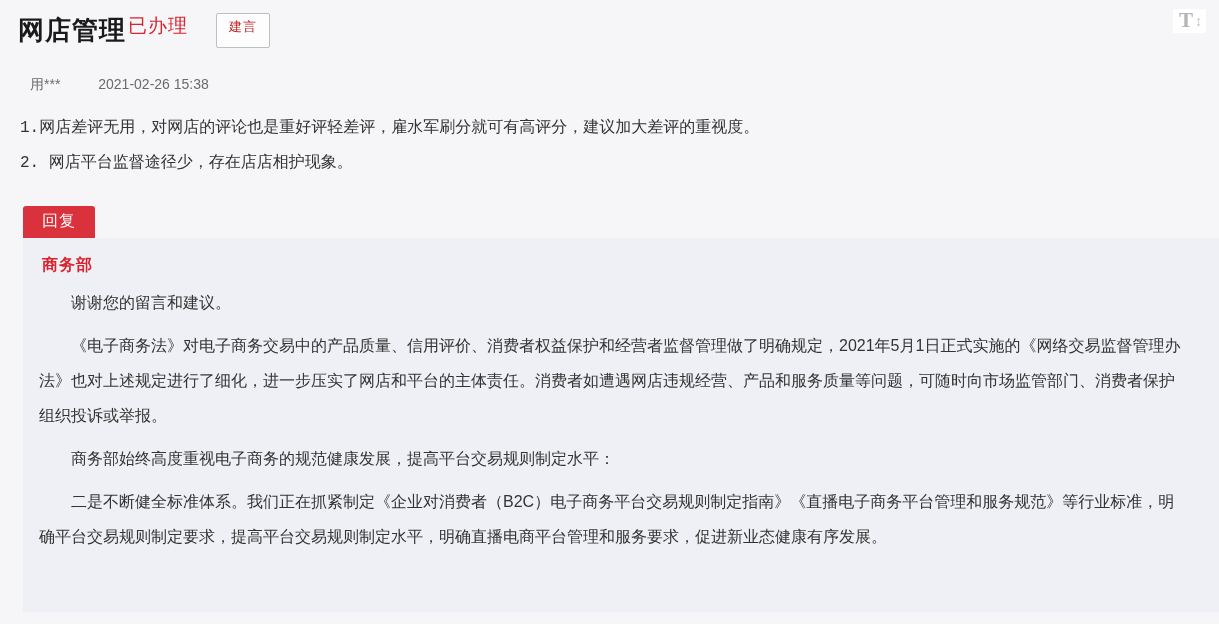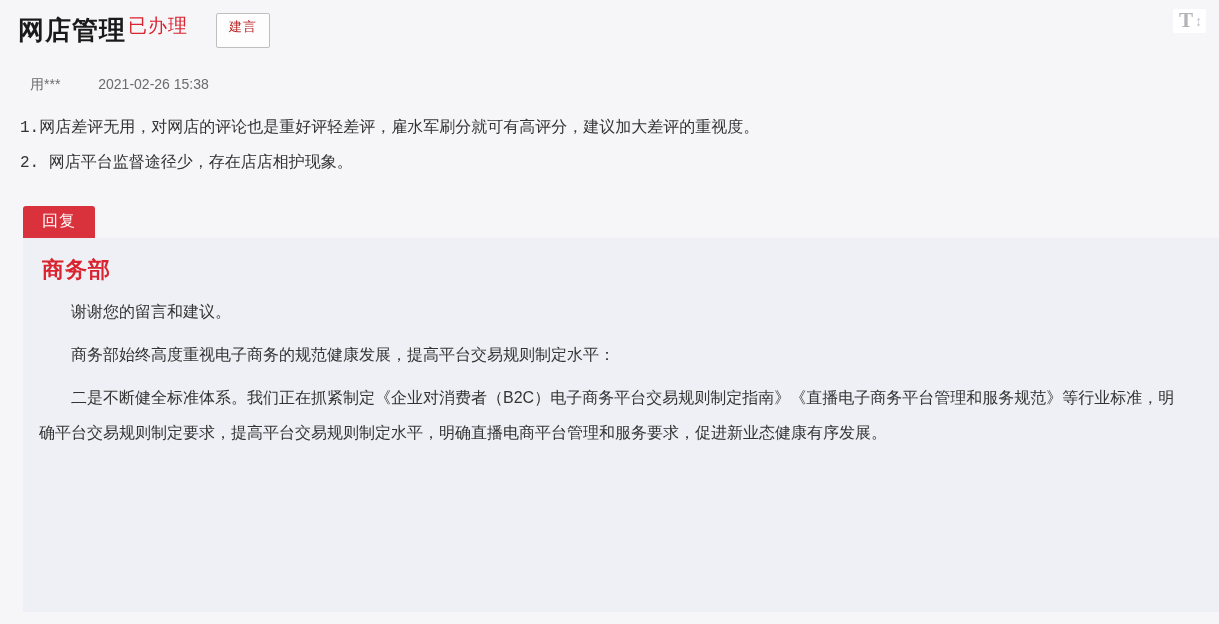--- a/index.html
+++ b/index.html
@@ -102,21 +102,21 @@
     border-radius: 3px 3px 0 0;
     letter-spacing: 1px;
   }
   .reply-box {
     background: #eff0f5;
     min-height: 374px;
     padding: 17px 28px 14px 8px;
     box-sizing: border-box;
   }
   .reply-dept {
-    font-size: 22px;
+    font-size: 16px;
     font-weight: bold;
     color: #d9232e;
     margin-left: 11px;
     letter-spacing: 1px;
     font-family: Liberation Mono, monospace;
   }
   .reply-content {
     margin-top: 9px;
     font-size: 16px;
     color: #333;
@@ -150,18 +150,19 @@
     <p>1.网店差评无用，对网店的评论也是重好评轻差评，雇水军刷分就可有高评分，建议加大差评的重视度。</p>
     <p>2. 网店平台监督途径少，存在店店相护现象。</p>
   </div>
 
 <div class="reply-section">
   <div class="reply-tab">回复</div>
   <div class="reply-box">
     <div class="reply-dept">商务部</div>
     <div class="reply-content">
         <p>谢谢您的留言和建议。</p>
+        <p>《电子商务法》对电子商务交易中的产品质量、信用评价、消费者权益保护和经营者监督管理做了明确规定，2021年5月1日正式实施的《网络交易监督管理办法》也对上述规定进行了细化，进一步压实了网店和平台的主体责任。消费者如遭遇网店违规经营、产品和服务质量等问题，可随时向市场监管部门、消费者保护组织投诉或举报。</p>
         <p>商务部始终高度重视电子商务的规范健康发展，提高平台交易规则制定水平：</p>
         <p>二是不断健全标准体系。我们正在抓紧制定《企业对消费者（B2C）电子商务平台交易规则制定指南》《直播电子商务平台管理和服务规范》等行业标准，明确平台交易规则制定要求，提高平台交易规则制定水平，明确直播电商平台管理和服务要求，促进新业态健康有序发展。</p>
       </div>
 
   </div>
 </div>
 
 </body></html>

